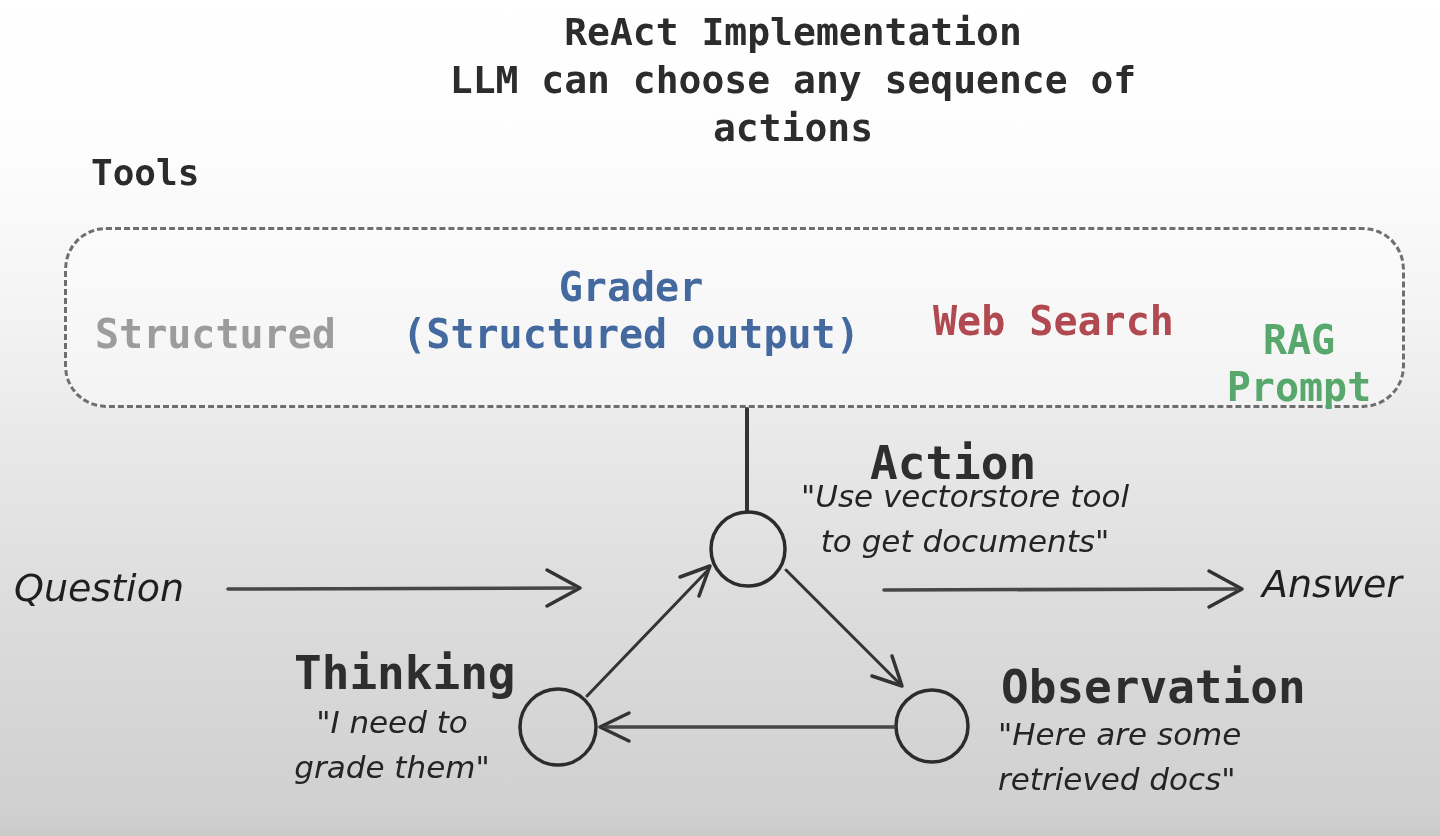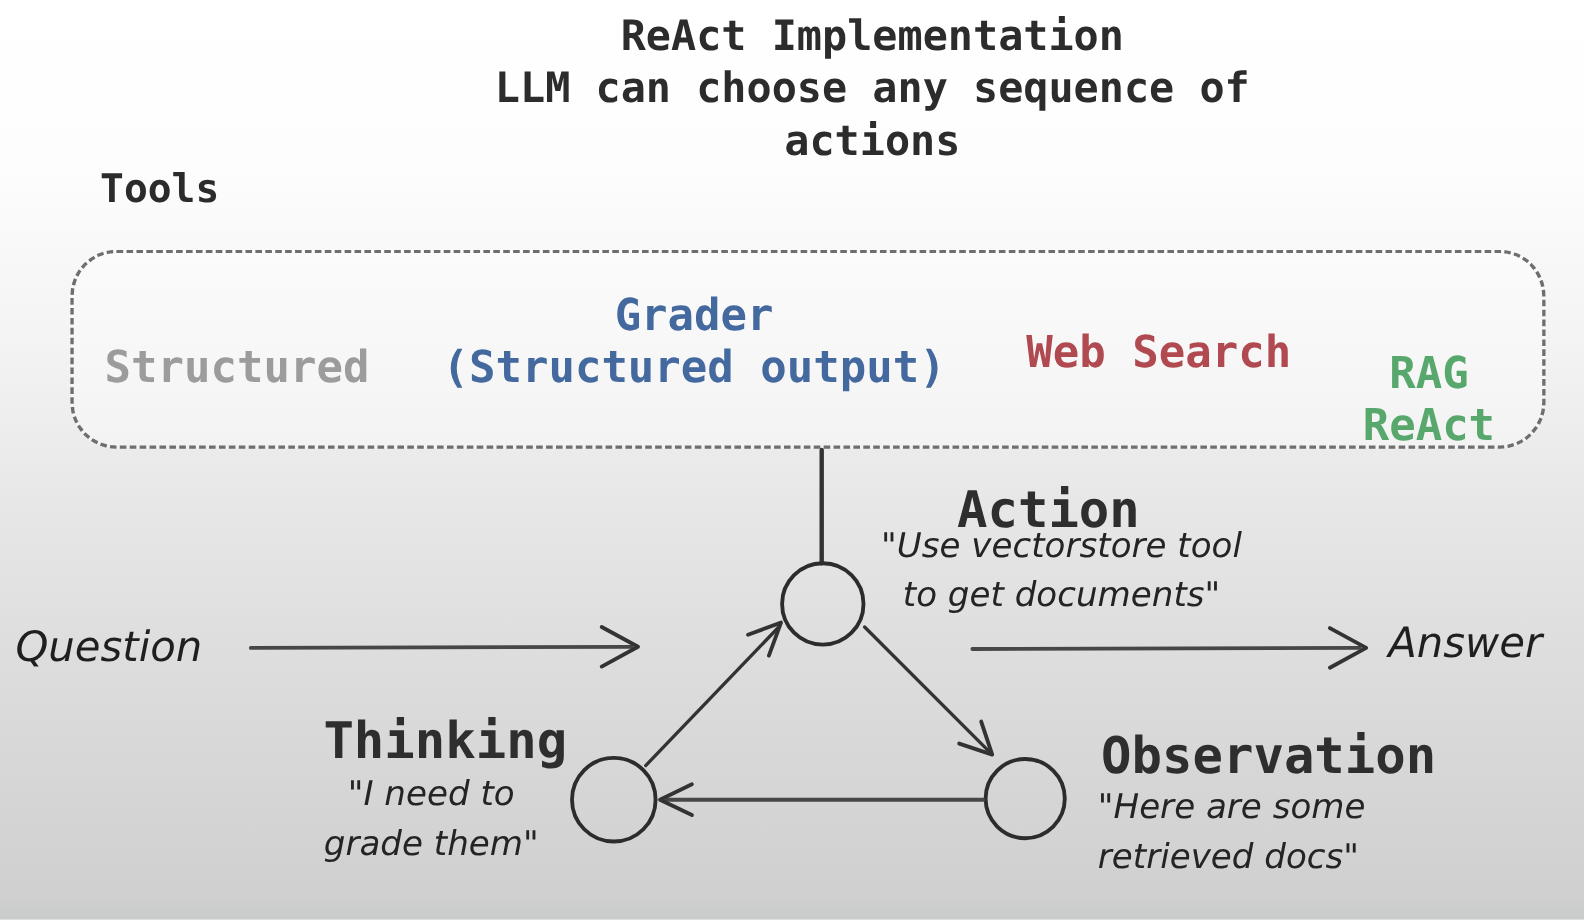--- a/index.html
+++ b/index.html
@@ -54,21 +54,21 @@
 
   <div class="abs mono tool-label tool-grader" style="color: rgb(68, 105, 159);">
     <div>Grader</div>
     <div>(Structured output)</div>
   </div>
 
   <div class="abs mono tool-label tool-websearch" style="color: rgb(176, 74, 80); margin-left: 15px;">Web Search</div>
 
   <div class="abs mono tool-label tool-rag" style="color: rgb(88, 168, 109);">
     <div>RAG</div>
-    <div>ReAct</div>
+    <div>Prompt</div>
   </div>
 
   <svg class="abs svg-layer" width="1440" height="836" viewBox="0 0 1440 836" fill="none" stroke-linecap="round" stroke-linejoin="round">
 
     <line x1="747" y1="409" x2="747" y2="512" stroke="#333333" stroke-width="4"></line>
 
     <circle cx="748" cy="549" r="37" stroke="#2c2c2c" stroke-width="3.5"></circle>
     <circle cx="558" cy="727" r="38" stroke="#2c2c2c" stroke-width="3.5"></circle>
     <circle cx="932" cy="726" r="36" stroke="#2c2c2c" stroke-width="3.5"></circle>
 

